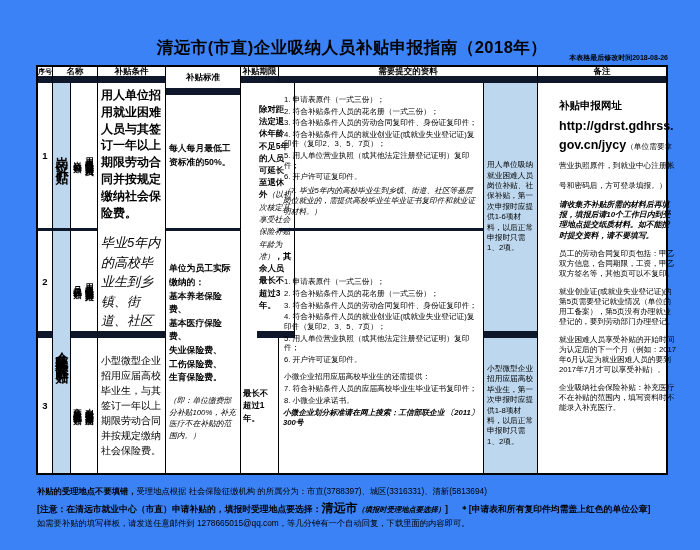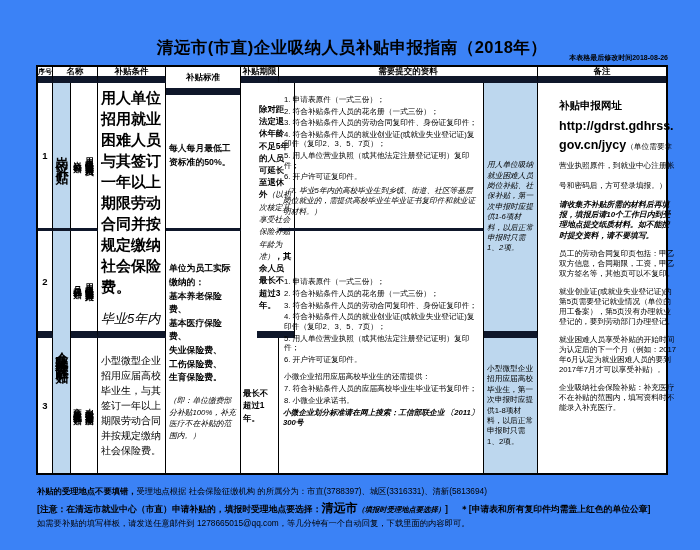--- a/index.html
+++ b/index.html
@@ -12,21 +12,21 @@
   .blue{background:#bdd7ee;}
   .thick-b{border-bottom-width:3px;}
   .hdr{align-items:center;justify-content:center;font-weight:bold;font-size:8.5px;text-align:center;}
   .vert{writing-mode:vertical-rl;align-items:center;justify-content:center;display:flex;flex-direction:row;}
   .cat{font-weight:bold;font-size:13px;}
   .cat1{letter-spacing:5px;}
   .cat2{letter-spacing:2px;}
   .subname{font-weight:bold;font-size:8.5px;letter-spacing:1px;line-height:12px;white-space:pre-line;text-align:center;}
   .num{align-items:center;justify-content:center;font-weight:bold;font-size:9.5px;}
   .condA{justify-content:flex-start;padding:4px 3px;}
-  .cond-main{font-weight:bold;font-size:15px;line-height:1.4;}
+  .cond-main{font-weight:bold;font-size:12px;line-height:1.4;}
   .cond-note{font-style:italic;font-size:13px;line-height:1.5;margin-top:12px;}
   .condB{padding:3px;font-weight:normal;font-size:10px;line-height:1.5;}
   .stdA{padding:3px;font-weight:bold;font-size:8.8px;line-height:1.5;}
   .stdB{padding:3px;}
   .std-main{font-weight:bold;font-size:8.8px;line-height:1.55;white-space:pre-line;}
   .std-note{font-style:italic;font-size:7.8px;line-height:1.5;margin-top:10px;}
   .perA{padding:2px;font-size:8.4px;line-height:1.45;font-weight:bold;margin-left:16px;}
   .per-paren{font-style:italic;font-weight:normal;font-size:7.8px;}
   .perB{padding:2px;font-weight:bold;font-size:8.4px;line-height:1.5;}
   .mat{padding:3px 4px;font-size:7.7px;line-height:1.25;}
@@ -141,21 +141,21 @@
       <div class="mat-item">3. 符合补贴条件人员的劳动合同复印件、身份证复印件；</div>
       <div class="mat-item">4. 符合补贴条件人员的就业创业证(或就业失业登记证)复印件（复印2、3、5、7页）；</div>
       <div class="mat-item">5. 用人单位营业执照（或其他法定注册登记证明）复印件；</div>
       <div class="mat-item">6. 开户许可证复印件。</div>
       <div class="mat-item mat-extra-title">小微企业招用应届高校毕业生的还需提供：</div>
       <div class="mat-item">7. 符合补贴条件人员的应届高校毕业生毕业证书复印件；</div>
       <div class="mat-item">8. 小微企业承诺书。</div>
       <div class="mat-note2">小微企业划分标准请在网上搜索：工信部联企业 〔2011〕300号</div>
     </div>
 
-    <div class="cell bnote blue" style="left:446px;top:16px;width:54px;height:255px;font-style:italic;">
+    <div class="cell bnote blue" style="left:446px;top:16px;width:54px;height:255px;">
       <div>用人单位吸纳就业困难人员岗位补贴、社保补贴，第一次申报时应提供1-6项材料，以后正常申报时只需1、2项。</div>
     </div>
     <div class="cell bnote blue" style="left:446px;top:271px;width:54px;height:135px;border-bottom:none;">
       <div>小型微型企业招用应届高校毕业生，第一次申报时应提供1-8项材料，以后正常申报时只需1、2项。</div>
     </div>
 
     <div class="cell remarks" style="left:516px;top:16px;width:128px;height:390px;border-right:none;border-bottom:none;">
       <div class="r-title">补贴申报网址</div>
       <div class="r-url-line"><span class="r-url">http://gdrst.gdhrss.gov.cn/jycy</span><span class="r-urlnote">（单位需要拿营业执照原件，到就业中心注册帐号和密码后，方可登录填报。）</span></div>
       <div class="r-p r-p1">请收集齐补贴所需的材料后再填报，填报后请10个工作日内到受理地点提交纸质材料。如不能按时提交资料，请不要填写。</div>

